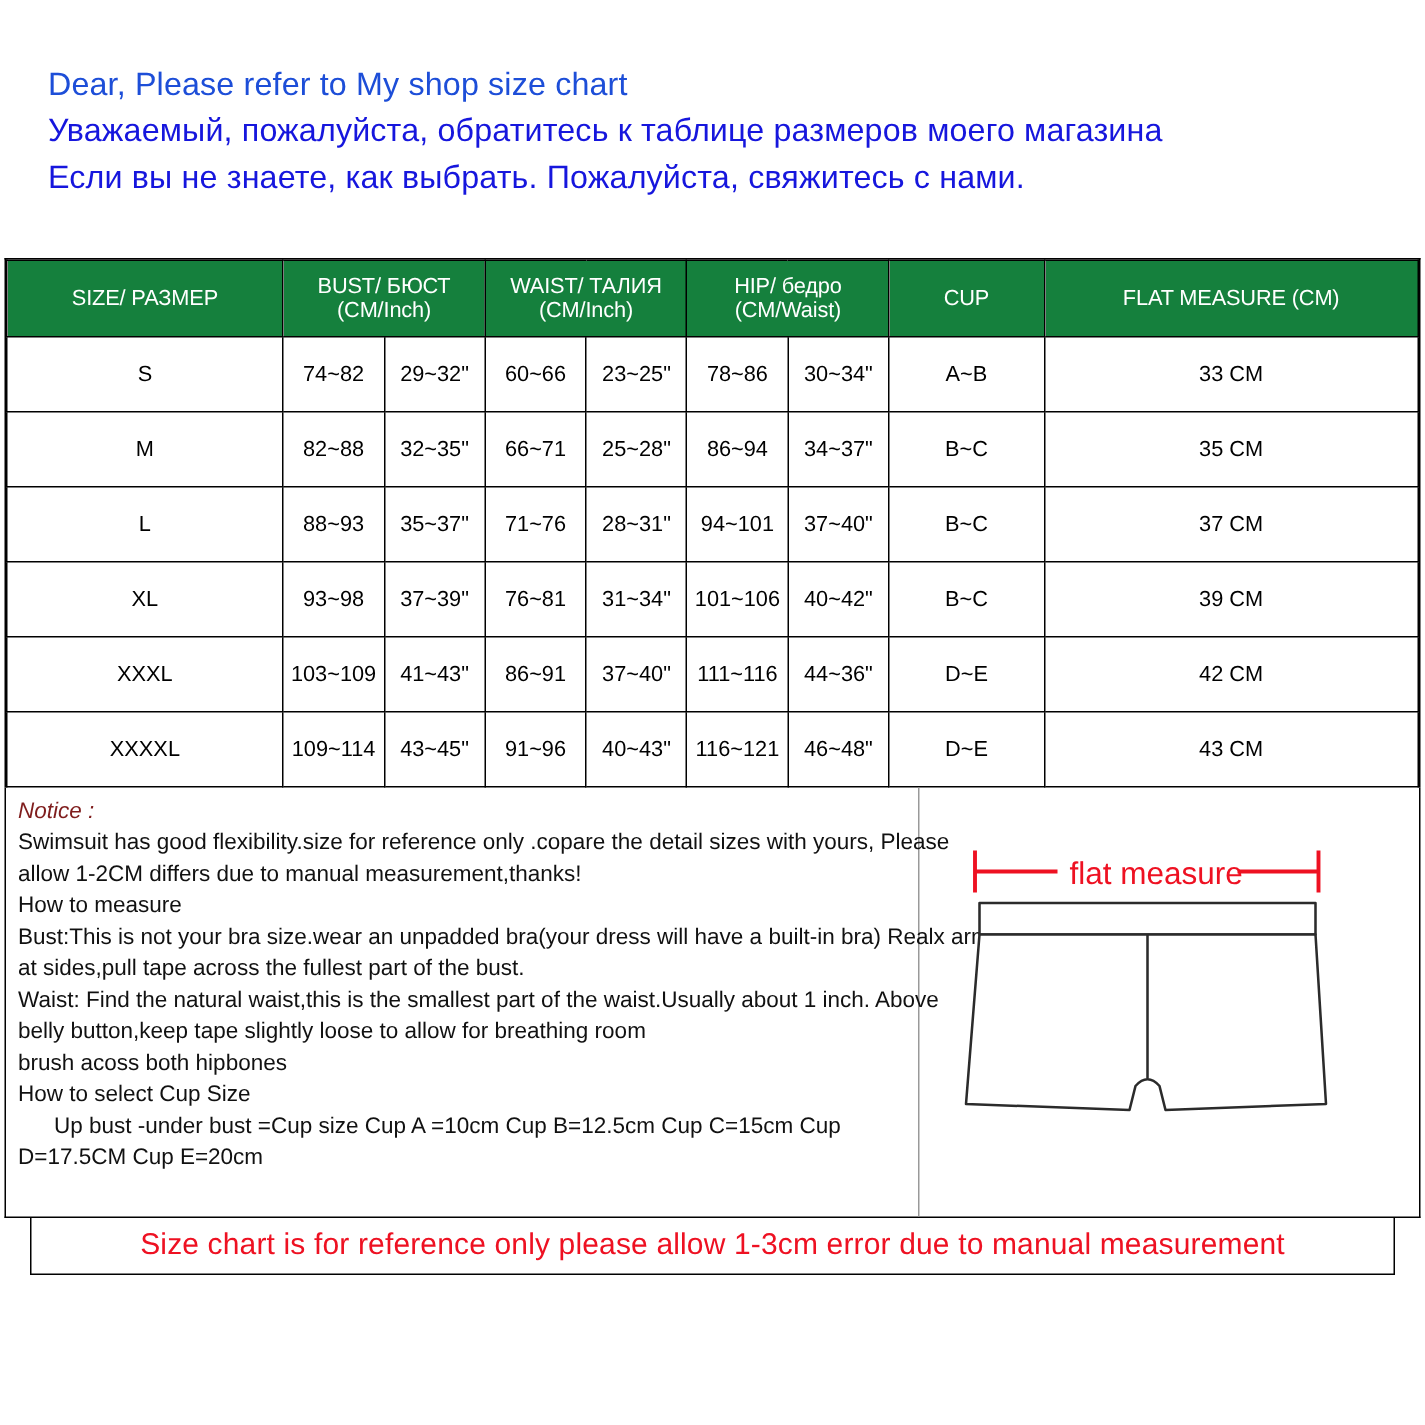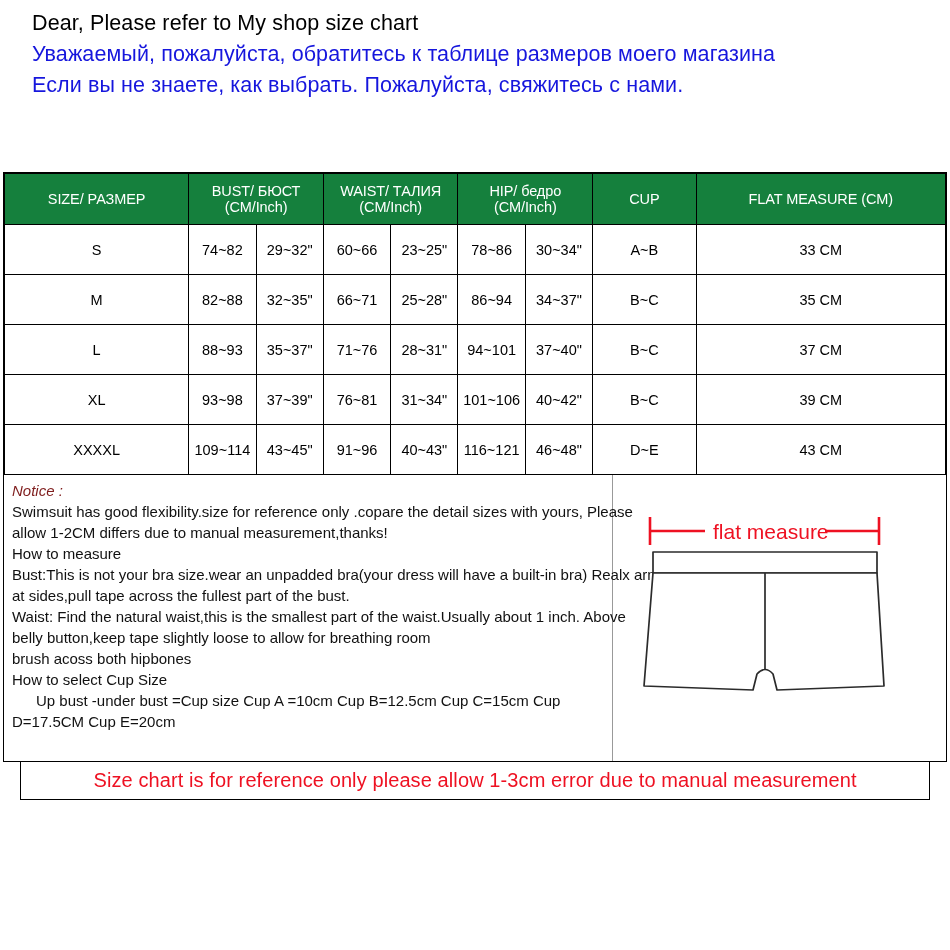--- a/index.html
+++ b/index.html
@@ -21,21 +21,21 @@
     padding: 8px 0 0 32px;
     box-sizing: border-box;
     height: 172px;
   }
   .intro-line {
     font-size: 21.5px;
     line-height: 31px;
     letter-spacing: 0.1px;
     white-space: nowrap;
   }
-  .intro-red  { color: #000000; }
+  .intro-red  { color: #1d4ed8; margin-top: 33px; }
   .intro-blue { color: #1616dd; }
 
   
   #size-table-wrap {
     margin: 0 3px;
     border: 1px solid #000;
     border-bottom: none;
   }
   table.size-table {
     width: 100%;
@@ -133,21 +133,21 @@
   <div class="intro-line intro-blue">Если вы не знаете, как выбрать. Пожалуйста, свяжитесь с нами.</div>
 </div>
 
 <div id="size-table-wrap">
   <table class="size-table">
     <thead>
       <tr>
         <th class="c-size">SIZE/ РАЗМЕР</th>
         <th class="c-bust-cm" colspan="2">BUST/ БЮСТ (CM/Inch)</th>
         <th class="c-waist-cm" colspan="2">WAIST/ ТАЛИЯ (CM/Inch)</th>
-        <th class="c-hip-cm" colspan="2">HIP/ бедро (CM/Inch)</th>
+        <th class="c-hip-cm" colspan="2">HIP/ бедро (CM/Waist)</th>
         <th class="c-cup">CUP</th>
         <th class="c-flat">FLAT MEASURE (CM)</th>
       </tr>
     </thead>
     <tbody id="size-table-body">
         <tr>
           <td class="c-size">S</td>
           <td class="c-bust-cm">74~82</td>
           <td class="c-bust-in">29~32"</td>
           <td class="c-waist-cm">60~66</td>
@@ -182,20 +182,31 @@
         <tr>
           <td class="c-size">XL</td>
           <td class="c-bust-cm">93~98</td>
           <td class="c-bust-in">37~39"</td>
           <td class="c-waist-cm">76~81</td>
           <td class="c-waist-in">31~34"</td>
           <td class="c-hip-cm">101~106</td>
           <td class="c-hip-in">40~42"</td>
           <td class="c-cup">B~C</td>
           <td class="c-flat">39 CM</td>
+        </tr>
+        <tr>
+          <td class="c-size">XXXL</td>
+          <td class="c-bust-cm">103~109</td>
+          <td class="c-bust-in">41~43"</td>
+          <td class="c-waist-cm">86~91</td>
+          <td class="c-waist-in">37~40"</td>
+          <td class="c-hip-cm">111~116</td>
+          <td class="c-hip-in">44~36"</td>
+          <td class="c-cup">D~E</td>
+          <td class="c-flat">42 CM</td>
         </tr>
         <tr>
           <td class="c-size">XXXXL</td>
           <td class="c-bust-cm">109~114</td>
           <td class="c-bust-in">43~45"</td>
           <td class="c-waist-cm">91~96</td>
           <td class="c-waist-in">40~43"</td>
           <td class="c-hip-cm">116~121</td>
           <td class="c-hip-in">46~48"</td>
           <td class="c-cup">D~E</td>

